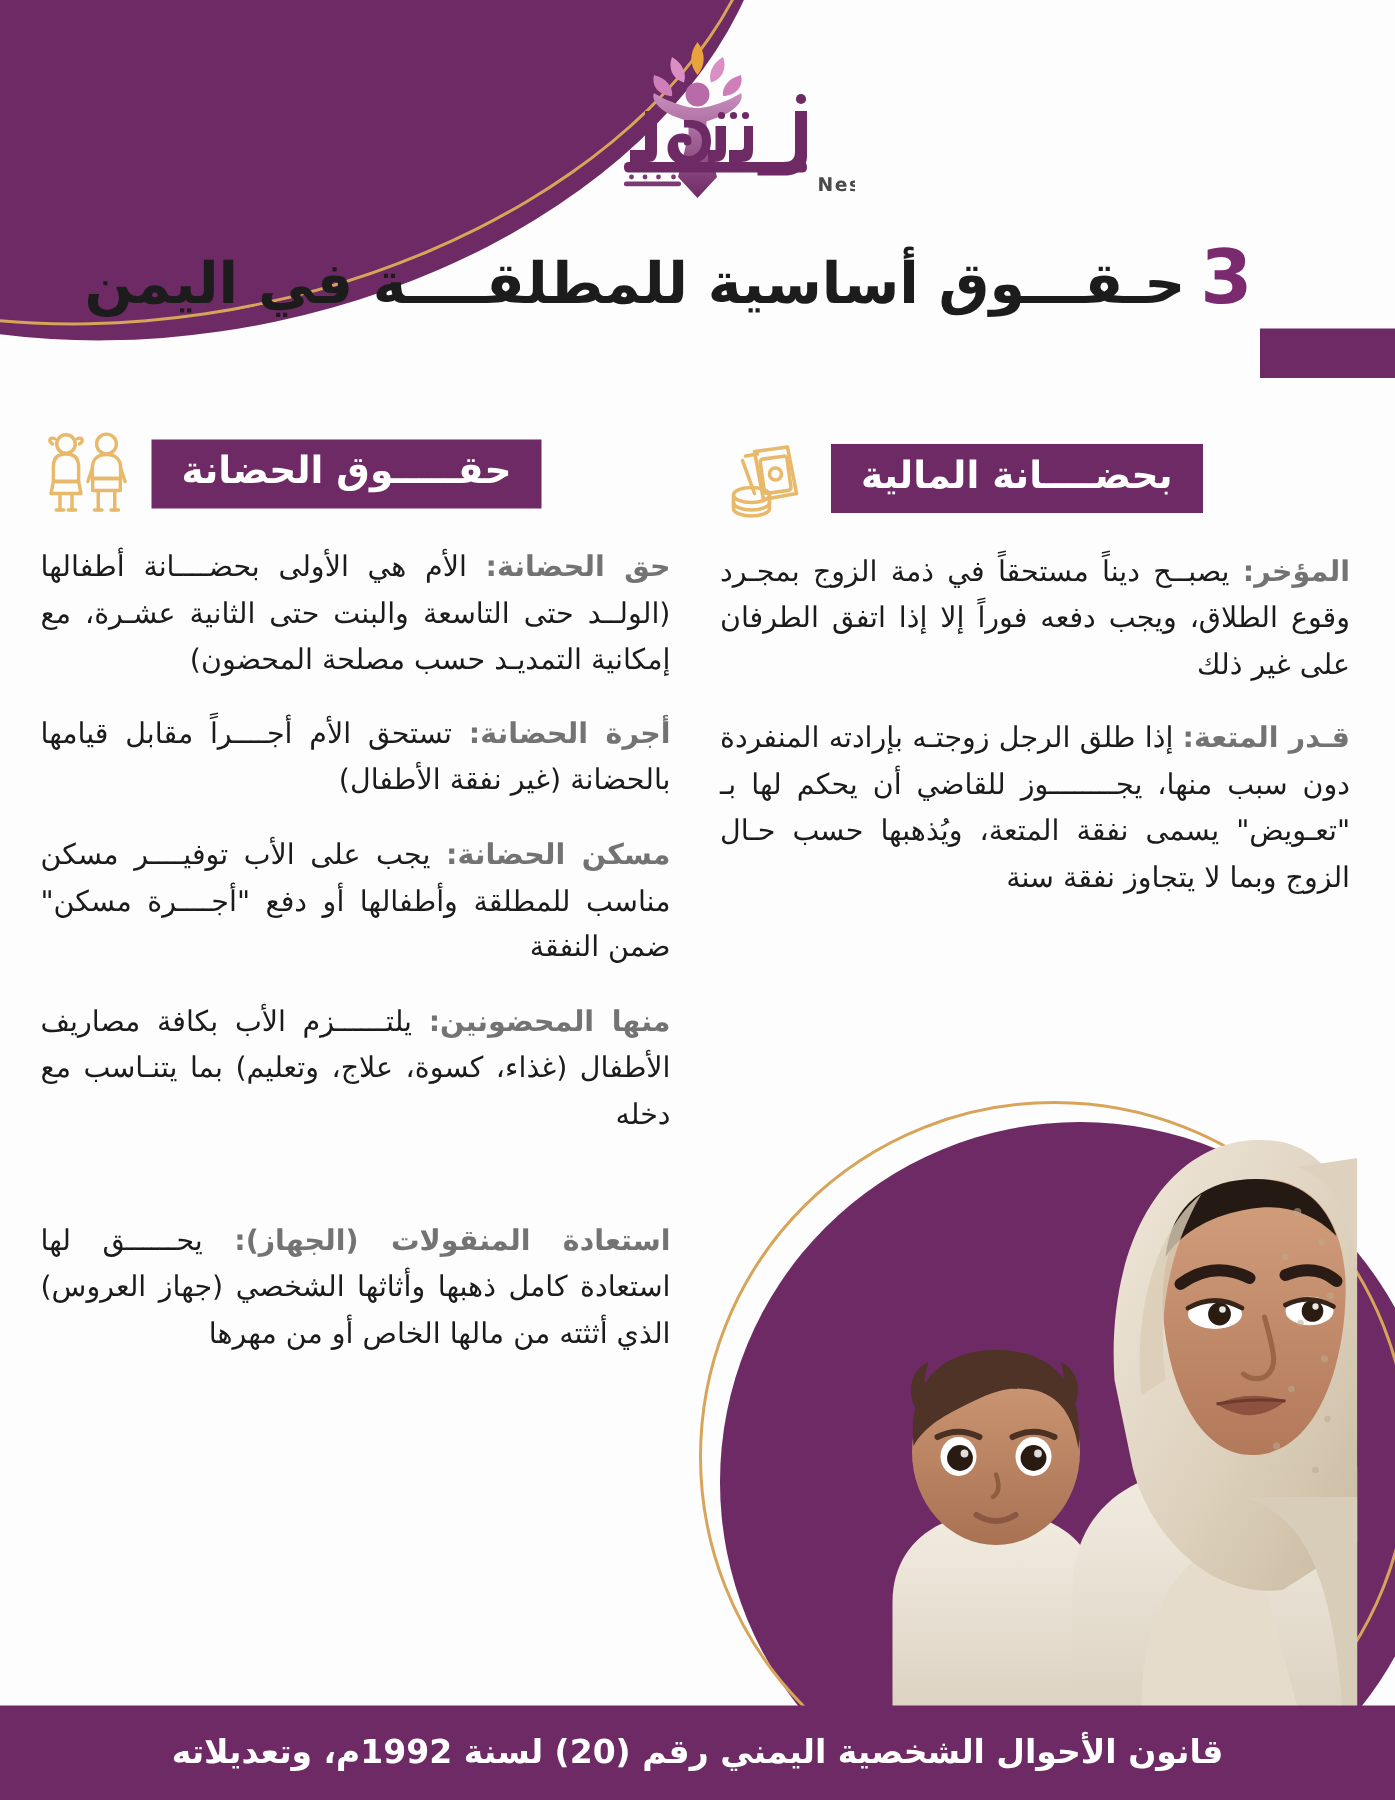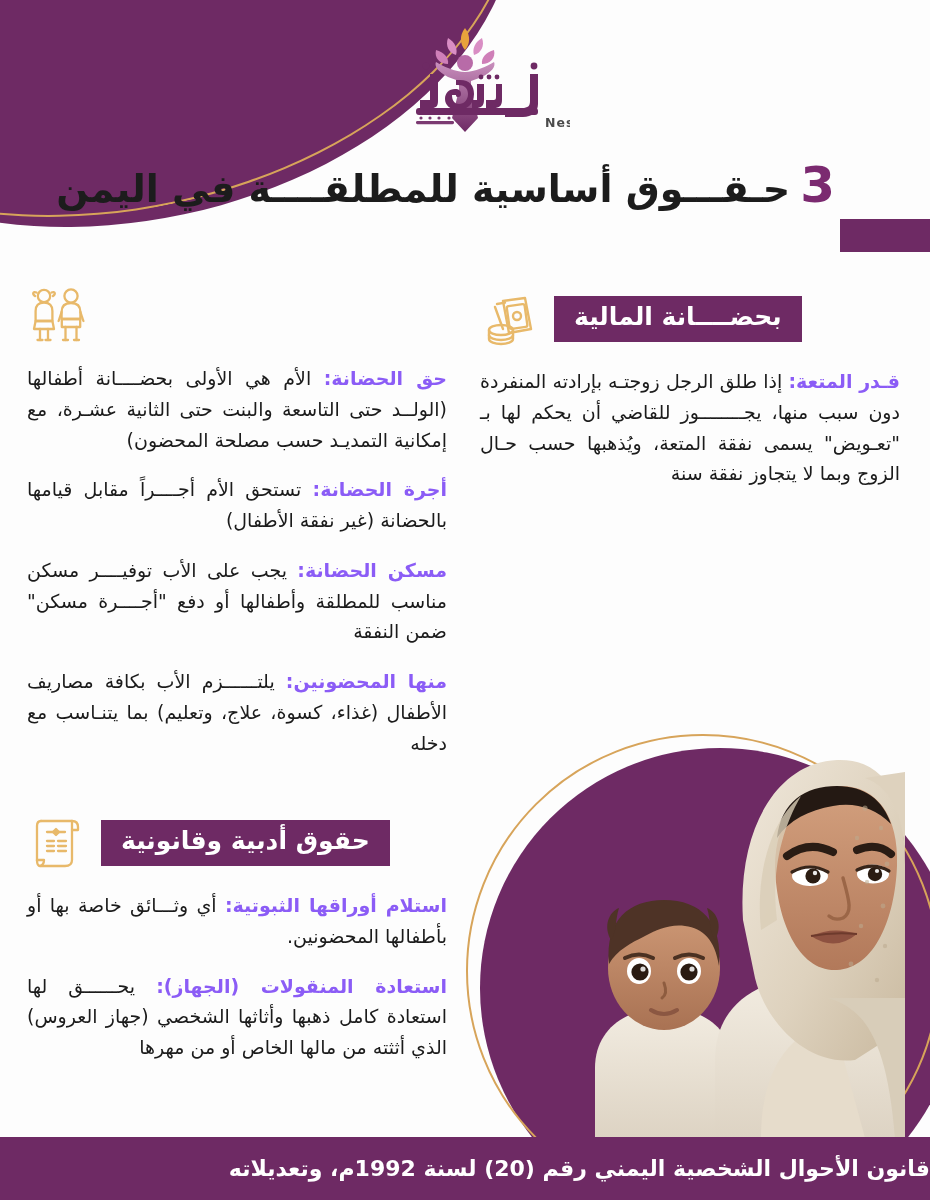--- a/index.html
+++ b/index.html
@@ -102,21 +102,21 @@
   .para{
     font-size:19px;
     line-height:1.62;
     color:#1b1b1b;
     text-align:justify;
     text-align-last:right;
     margin:0 0 19px 0;
     direction:rtl;
   }
   .para.last{margin-bottom:0;}
-  .para b{font-weight:bold;color:#8b5cf6;}
+  .para b{font-weight:bold;color:#737373;}
 
   
   .photo-wrap{
     position:absolute;
     right:0;bottom:62px;
     width:500px;height:520px;
     z-index:4;
     overflow:hidden;
   }
   .photo-circle{
@@ -144,21 +144,21 @@
   }
   .photo-img svg{display:block;}
 
   
   .footer{
     position:absolute;
     left:0;right:0;bottom:0;
     height:63px;
     background:#6e2a64;
     color:#fff;
-    display:flex;align-items:center;justify-content:flex-start;
+    display:flex;align-items:center;justify-content:center;
     font-size:22px;font-weight:bold;
     z-index:9;
     direction:rtl;
   }
 </style>
 </head>
 <body>
 
 <div id="poster">
 
@@ -326,20 +326,24 @@
           <rect x="27" y="16" width="18" height="23" rx="2" transform="rotate(-8 36 27)"></rect>
           <circle cx="36" cy="27" r="4"></circle>
           <ellipse cx="20" cy="41" rx="12" ry="5"></ellipse>
           <path d="M8 41 L8 50 C8 53 14 55 20 55 C26 55 32 53 32 50 L32 41"></path>
           <path d="M8 46 C8 49 14 51 20 51 C26 51 32 49 32 46"></path>
         </svg>
       </span>
       <span class="sec-bar">بحضــــانة المالية</span>
     </div>
 
+    <p class="para">
+      <b>المؤخر:</b>
+      <span>يصبــح ديناً مستحقاً في ذمة الزوج بمجـرد وقوع الطلاق، ويجب دفعه فوراً إلا إذا اتفق الطرفان على غير ذلك</span>
+    </p>
     <p class="para last">
       <b>قـدر المتعة:</b>
       <span>إذا طلق الرجل زوجتـه بإرادته المنفردة دون سبب منها، يجــــــــوز للقاضي أن يحكم لها بـ "تعـويض" يسمى نفقة المتعة، ويُذهبها حسب حـال الزوج وبما لا يتجاوز نفقة سنة</span>
     </p>
   </div>
 
   <div class="col col-left">
     <div class="sec-head">
       <span class="sec-icon">
         <svg width="62" height="62" viewBox="0 0 62 62" fill="none" stroke="#e8b96a" stroke-width="2.3" stroke-linecap="round" stroke-linejoin="round">
@@ -356,20 +360,21 @@
           <path d="M44 18 C37.6 18 34.6 21.6 34.6 27 L34.6 34 L53.4 34 L53.4 27 C53.4 21.6 50.4 18 44 18 Z"></path>
           <path d="M34.6 27 L31.6 36"></path>
             <path d="M53.4 27 L56.4 36"></path>
           <path d="M34.8 34 L53.2 34 L53.2 42 L34.8 42 Z"></path>
           <path d="M38.5 42 L38.5 55"></path>
             <path d="M49.5 42 L49.5 55"></path>
           <path d="M36 55 L41 55"></path>
             <path d="M47 55 L52 55"></path>
         </svg>
       </span>
+      <span class="sec-bar">حقـــــوق الحضانة</span>
     </div>
 
     <p class="para">
       <b>حق الحضانة:</b>
       <span>الأم هي الأولى بحضــــانة أطفالها (الولــد حتى التاسعة والبنت حتى الثانية عشـرة، مع إمكانية التمديـد حسب مصلحة المحضون)</span>
     </p>
     <p class="para">
       <b>أجرة الحضانة:</b>
       <span>تستحق الأم أجــــراً مقابل قيامها بالحضانة (غير نفقة الأطفال)</span>
     </p>
@@ -377,44 +382,21 @@
       <b>مسكن الحضانة:</b>
       <span>يجب على الأب توفيــــر مسكن مناسب للمطلقة وأطفالها أو دفع "أجــــرة مسكن" ضمن النفقة</span>
     </p>
     <p class="para last">
       <b>منها المحضونين:</b>
       <span>يلتــــــزم الأب بكافة مصاريف الأطفال (غذاء، كسوة، علاج، وتعليم) بما يتنـاسب مع دخله</span>
     </p>
   </div>
 
   <div class="col col-left2">
-    <div class="sec-head">
-      <span class="sec-icon">
-        <svg width="60" height="60" viewBox="0 0 60 60" fill="none" stroke="#e8b96a" stroke-width="2.3" stroke-linecap="round" stroke-linejoin="round">
-          <path d="M13 8 L44 8 L44 47 C44 51 41 53 37 53 L12 53"></path>
-          <path d="M13 8 C10 8 9 10 9 13 L9 48"></path>
-          <path d="M44 8 C48 8 50 10 50 14 L50 17 L44 17"></path>
-          <path d="M12 53 C15 52 16 50 16 47 L9 47 C9 51 10 53 12 53 Z"></path>
-          <path d="M19 19 L37 19"></path>
-          <path d="M25 19 L28 16 L31 19 L28 22 Z"></path>
-          <path d="M19 28 L26 28"></path>
-            <path d="M30 28 L38 28"></path>
-          <path d="M19 33 L26 33"></path>
-            <path d="M30 33 L38 33"></path>
-          <path d="M19 38 L26 38"></path>
-            <path d="M30 38 L38 38"></path>
-        </svg>
-      </span>
-      <span class="sec-bar">حقوق أدبية وقانونية</span>
-    </div>
-
-    <p class="para">
-      <b>استلام أوراقها الثبوتية:</b>
-      <span>أي وثـــائق خاصة بها أو بأطفالها المحضونين.</span>
-    </p>
+
     <p class="para last">
       <b>استعادة المنقولات (الجهاز):</b>
       <span>يحــــــق لها استعادة كامل ذهبها وأثاثها الشخصي (جهاز العروس) الذي أثثته من مالها الخاص أو من مهرها</span>
     </p>
   </div>
 
   <div class="footer">
     <span>قانون الأحوال الشخصية اليمني رقم (20) لسنة 1992م، وتعديلاته</span>
   </div>
 

